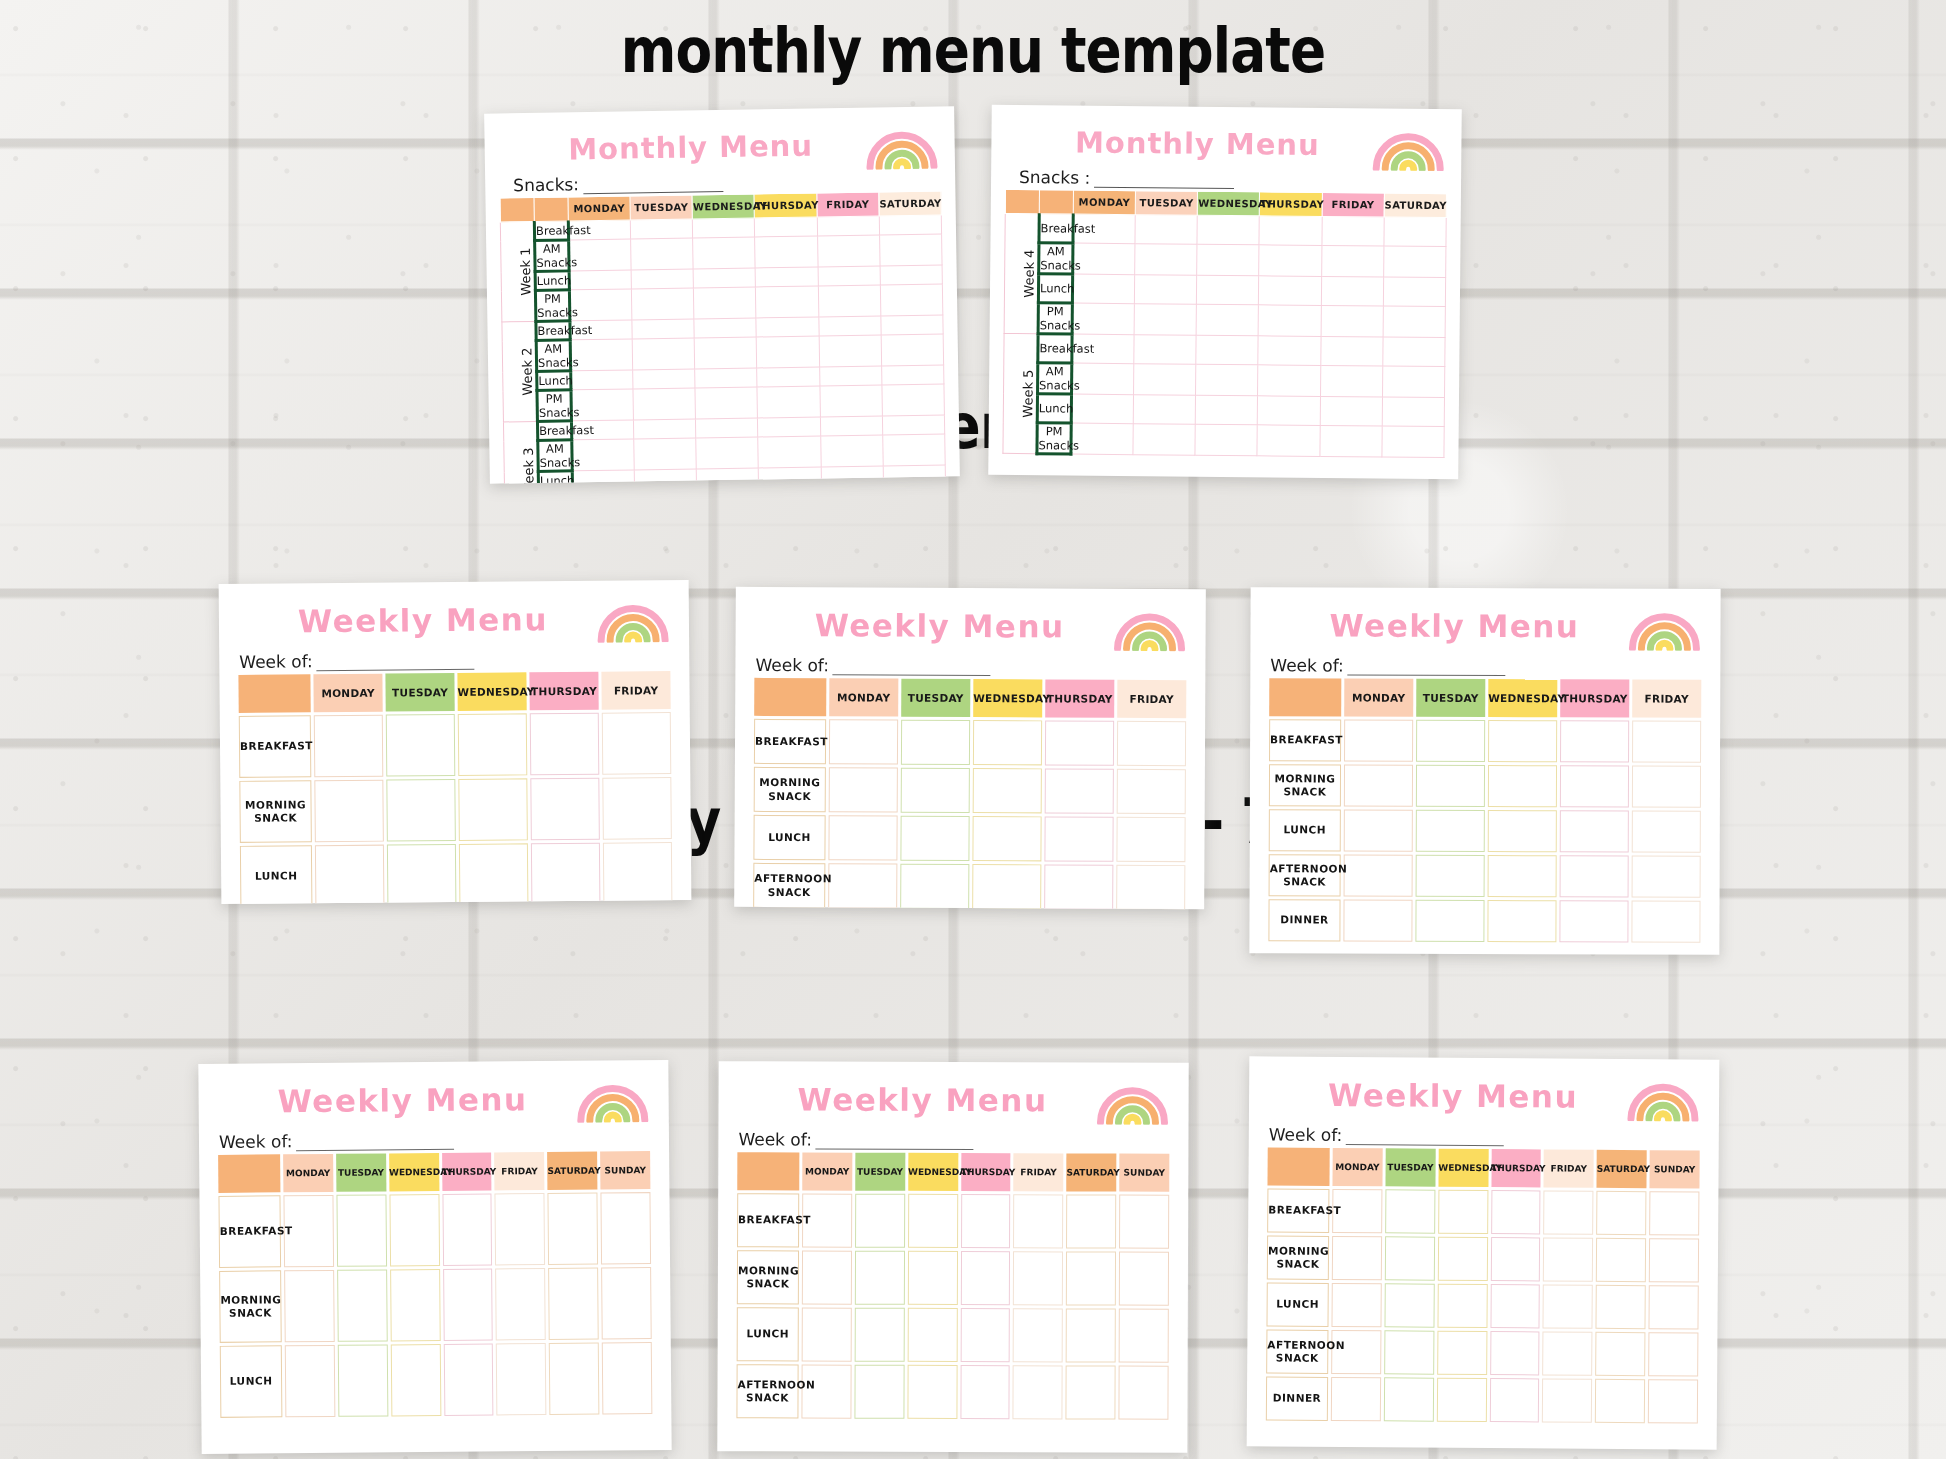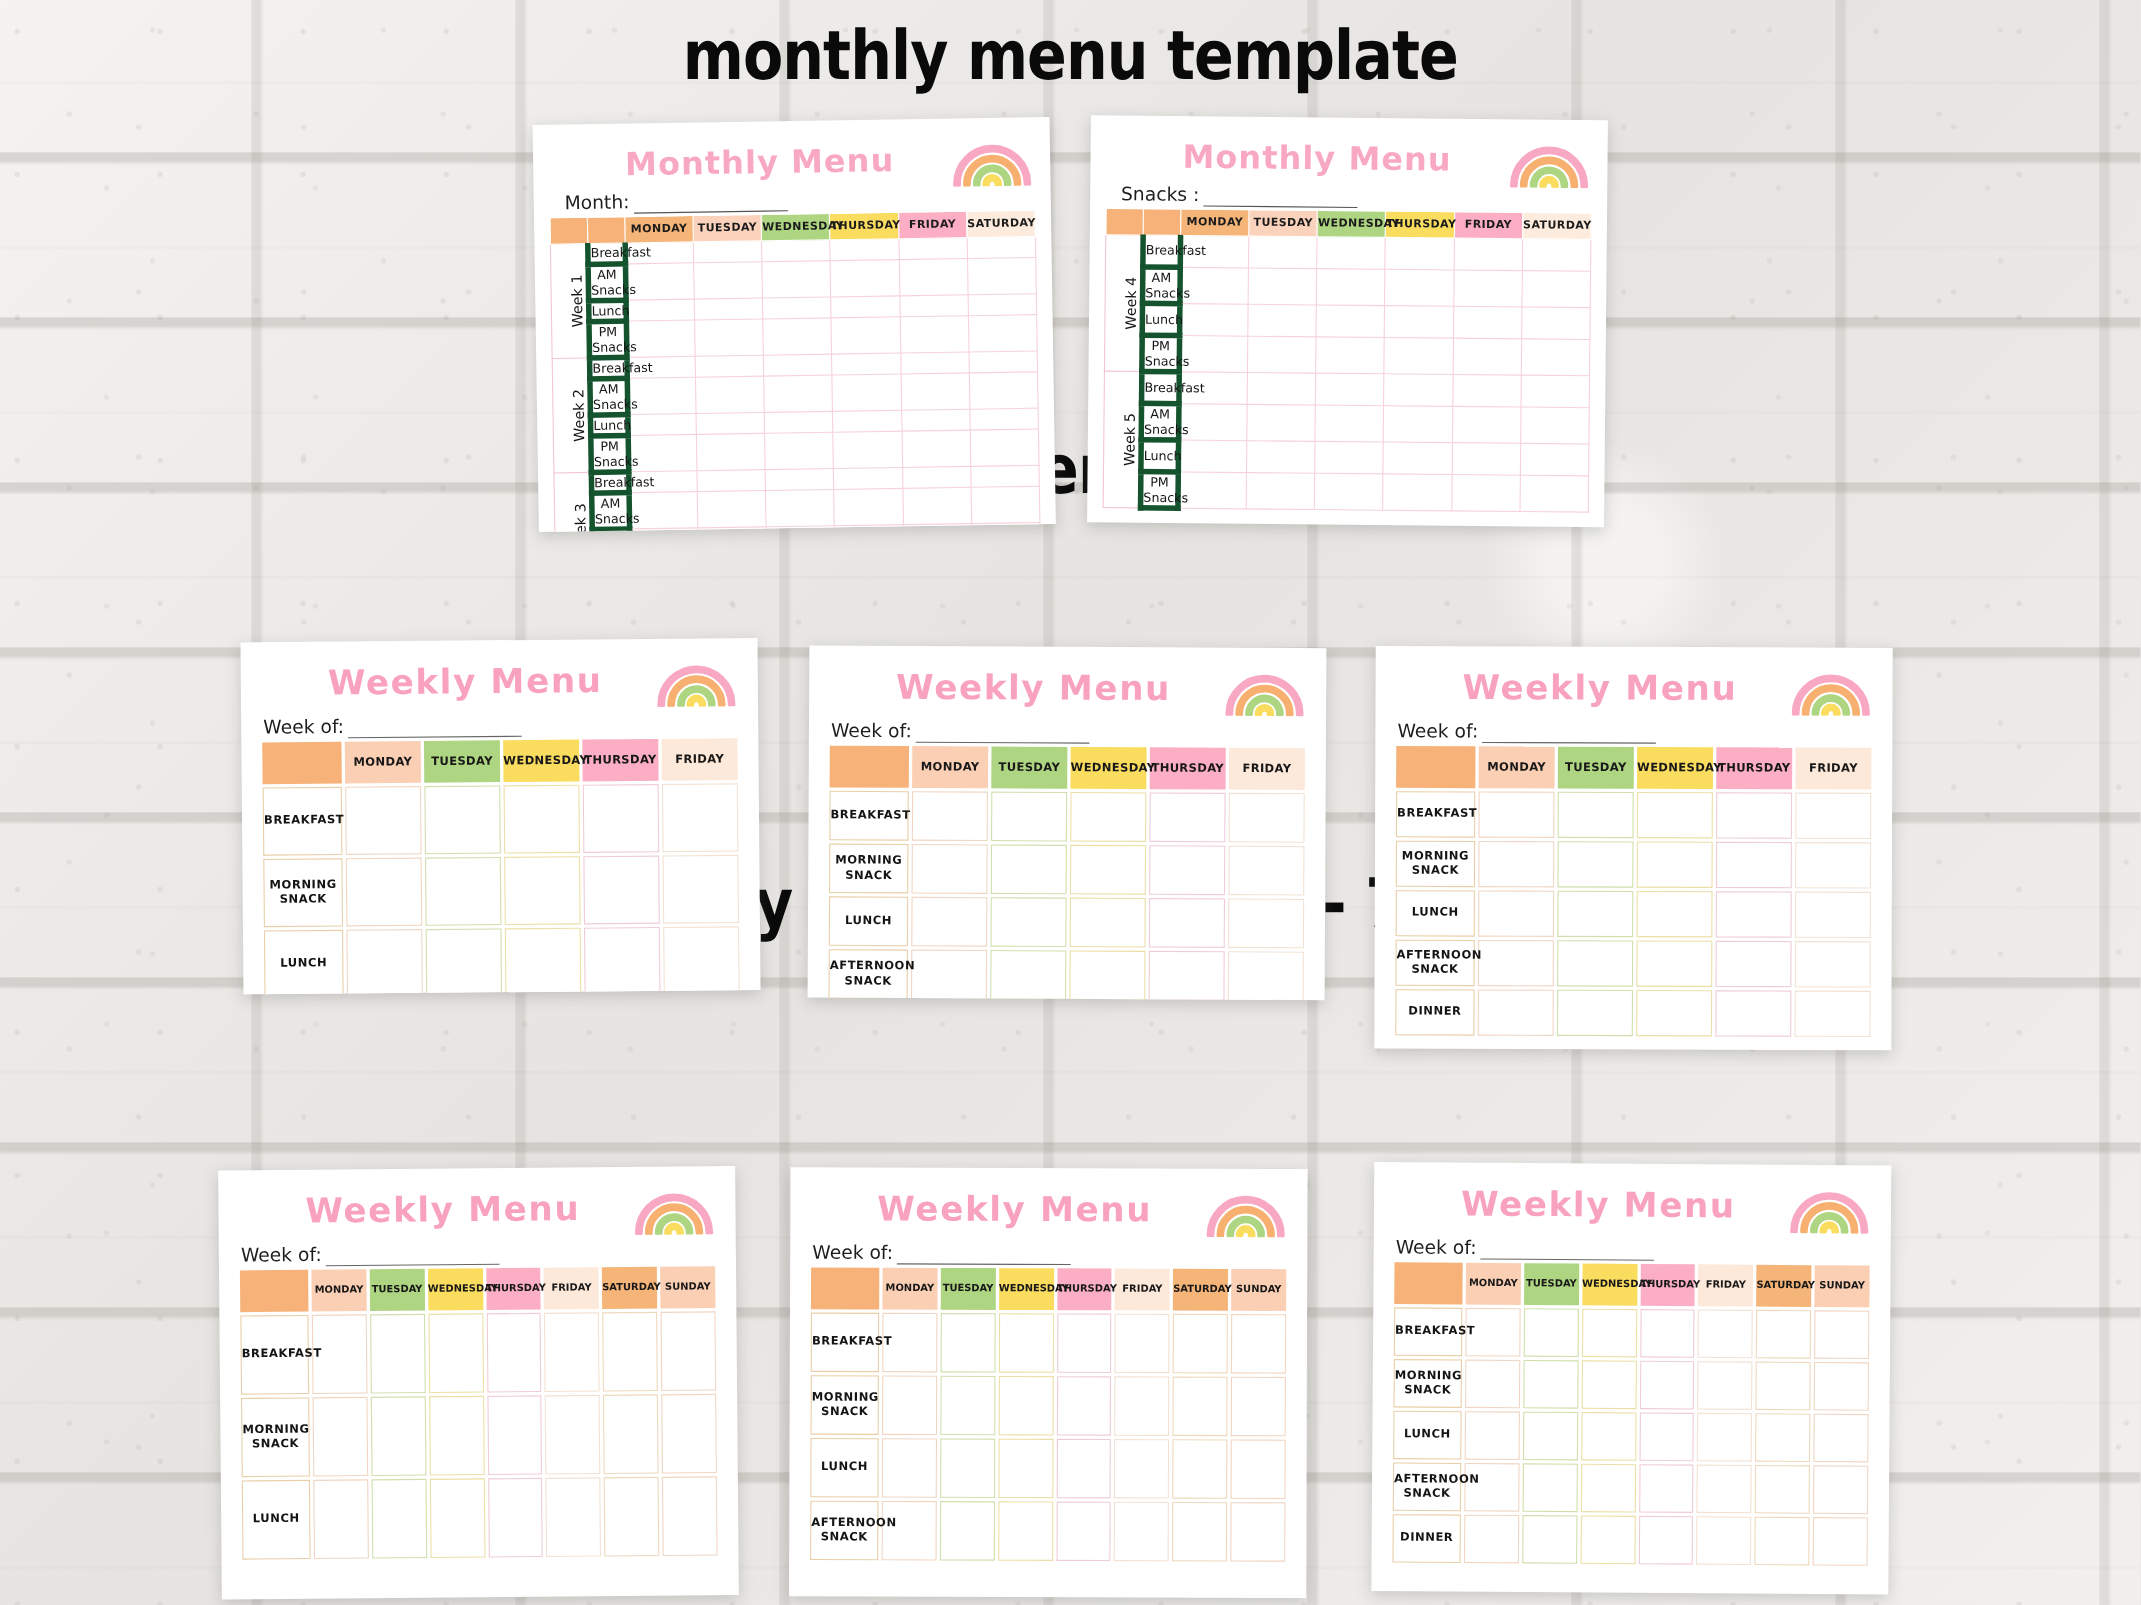--- a/index.html
+++ b/index.html
@@ -135,21 +135,21 @@
     vertical-align: middle;
     font-family: "DejaVu Sans", sans-serif;
     font-size: 13px;
     color: #151515;
     background: #fff;
   }
   .m-wk span { display: inline-block; transform: rotate(-90deg); white-space: nowrap; }
   .m-meal {
     width: 76px;
     height: 19px;
-    border: 5px solid #14532d;
+    border: 3px solid #14532d;
     text-align: center;
     font-family: "DejaVu Sans", sans-serif;
     font-size: 11.5px;
     color: #161616;
     background: #fff;
   }
   .m-cell { border: 1px solid #f6d2de; background: #fff; height: 19px; }
   .m-weekstart td { border-top: 1.4px solid #eeaec4; }
 
   
@@ -237,21 +237,21 @@
 <div id="wall"></div>
 
 <div class="section-title" id="title-monthly">monthly menu template</div>
 <div class="section-title" id="title-weekly5">weekly menu template - 5 days</div>
 <div class="section-title" id="title-weekly7">weekly menu template - 7 days</div>
 
 <div class="card m-card" id="monthly-1">
   <div class="m-head">
     <div class="m-title">Monthly Menu</div>
     <div class="m-monthline">
-      <span>Month:</span>
+      <span>Snacks:</span>
       <span class="rule"></span>
     </div>
     <span class="rainbow">
       <svg width="74" height="48" viewBox="0 0 74 48">
         <g fill="none" stroke-linecap="round">
           <path d="M5 46 A32 32 0 0 1 69 46" stroke="#f9a8c4" stroke-width="7"></path>
           <path d="M14 46 A23 23 0 0 1 60 46" stroke="#f7b06f" stroke-width="7"></path>
           <path d="M23 46 A14 14 0 0 1 51 46" stroke="#aed581" stroke-width="7"></path>
           <path d="M31.5 46 A5.5 5.5 0 0 1 42.5 46" stroke="#fadc5f" stroke-width="7"></path>
         </g>

